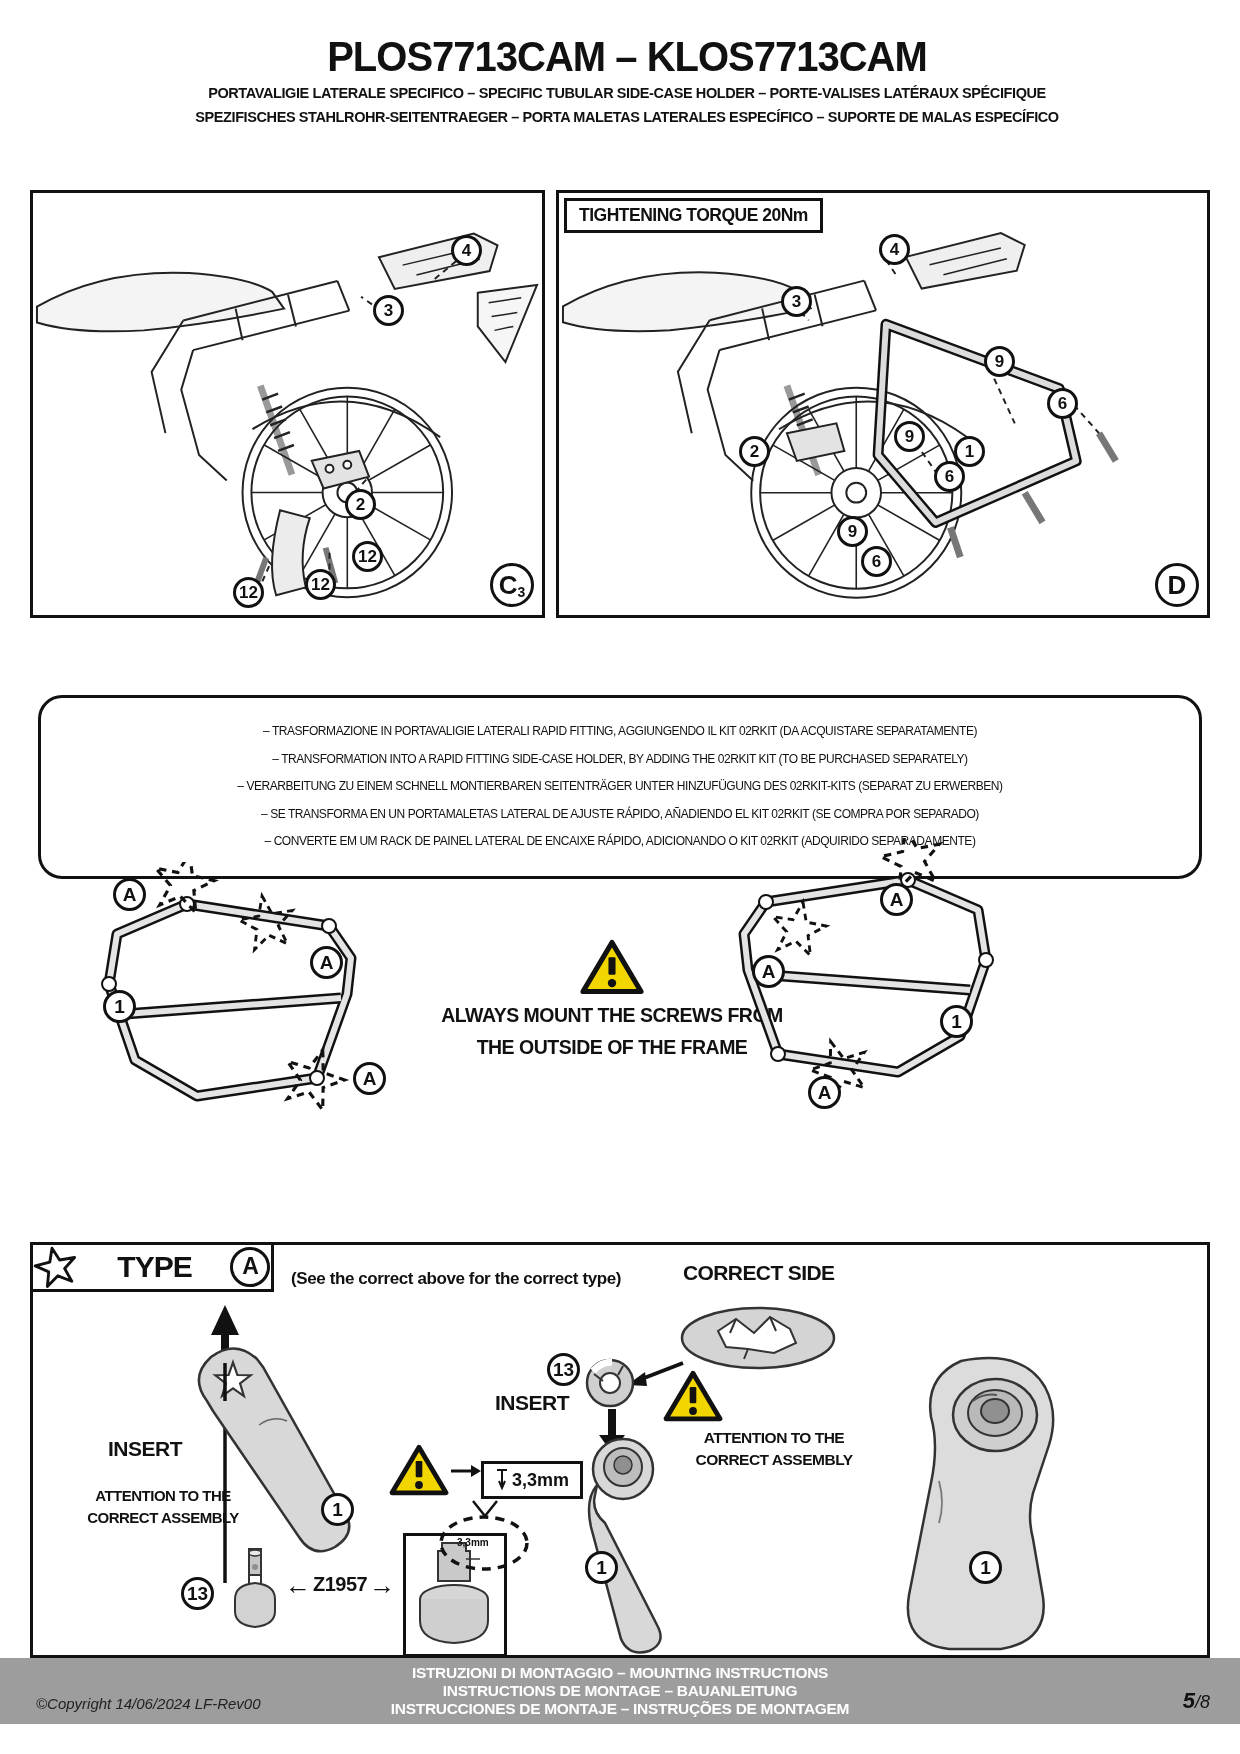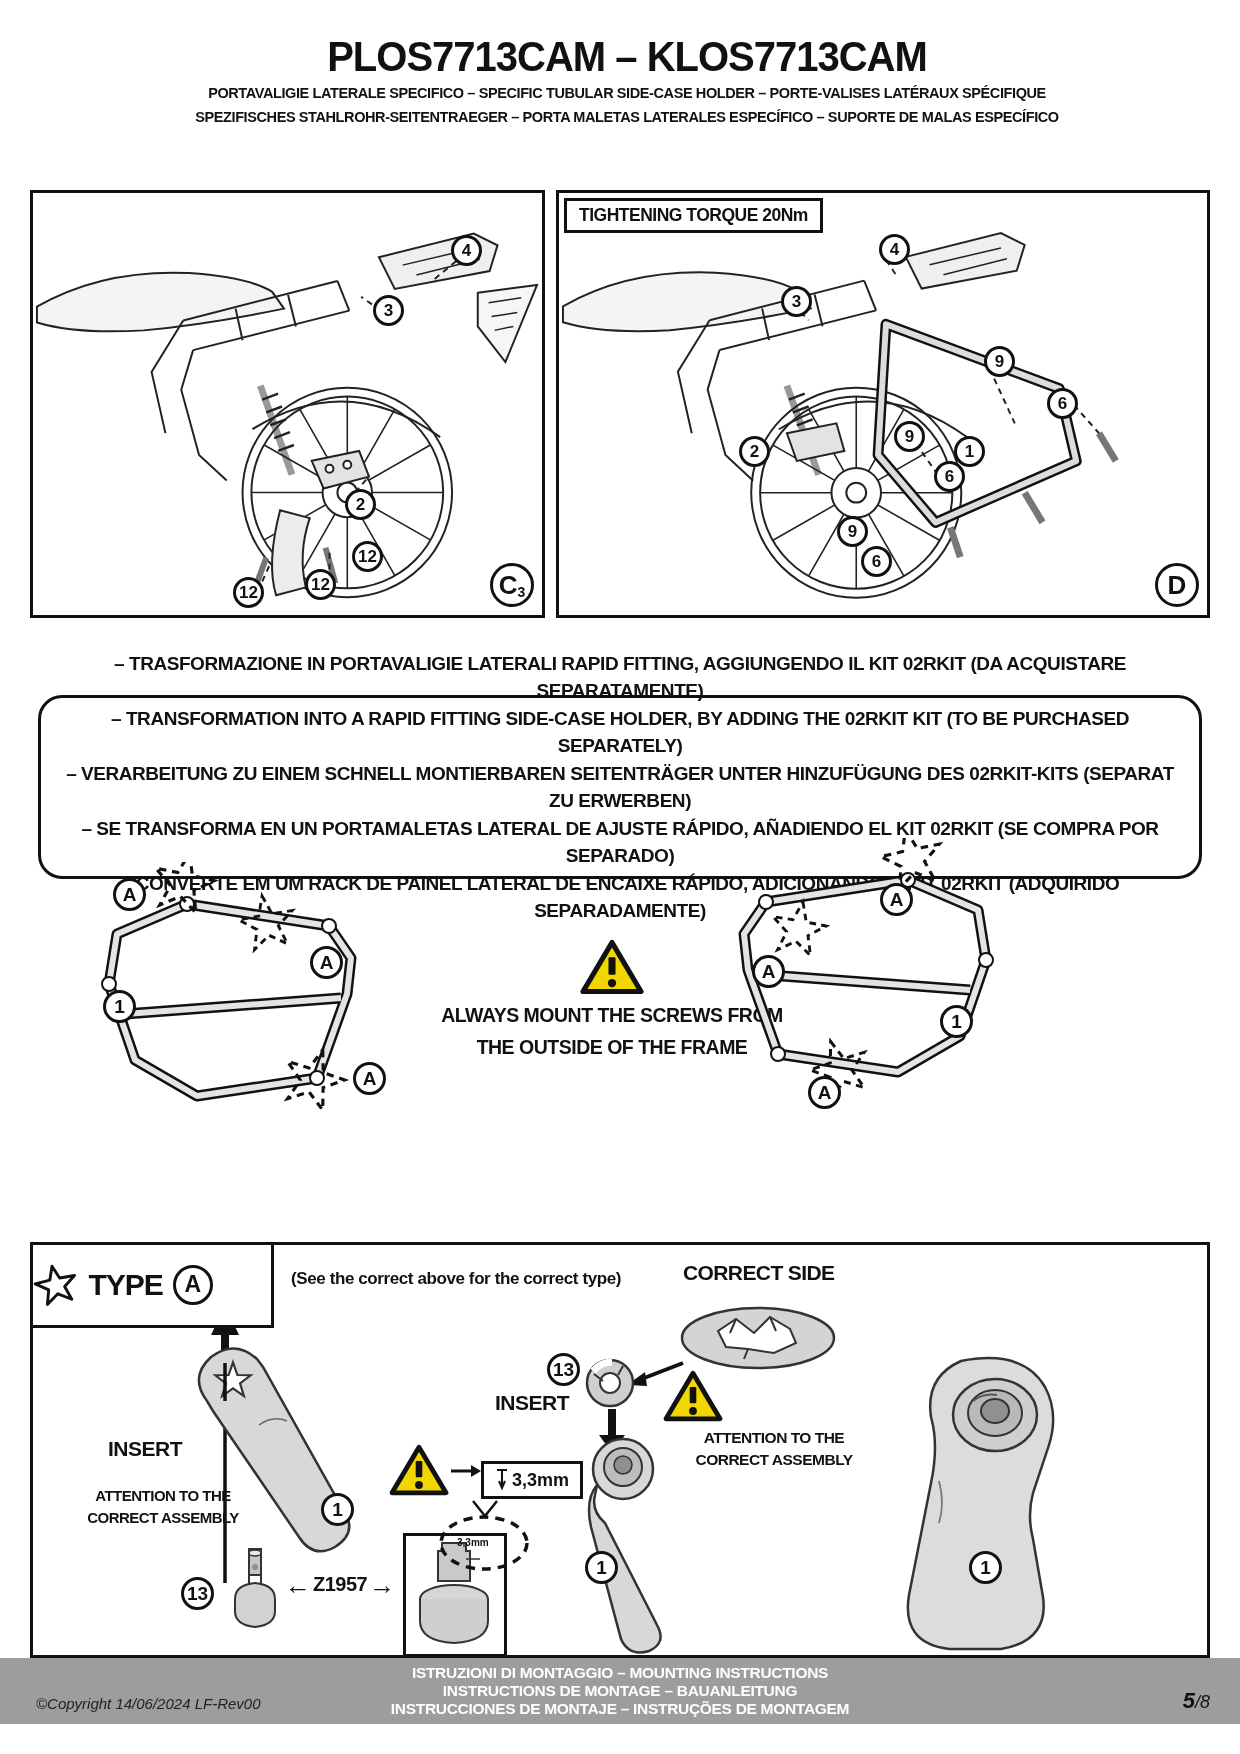--- a/index.html
+++ b/index.html
@@ -20,31 +20,31 @@
   .co{position:absolute;display:flex;align-items:center;justify-content:center;background:#fff;
       border:3px solid #111;border-radius:50%;font-weight:700;z-index:4}
   .co-sm{width:31px;height:31px;font-size:17px}
   .co-md{width:33px;height:33px;font-size:19px}
   .co-lg{width:44px;height:44px;font-size:26px}
   .co-lg .subn{font-size:14px;position:relative;top:7px;left:0px}
   
   .notes{position:absolute;left:38px;top:695px;width:1164px;height:184px;border:3px solid #111;
          border-radius:24px;background:#fff;display:flex;flex-direction:column;justify-content:center;
          text-align:center;padding:8px 24px}
-  .notes p{font-size:19px;font-weight:700;letter-spacing:-0.45px;line-height:27.5px}
+  .notes p{font-size:12px;font-weight:400;letter-spacing:-0.45px;line-height:27.5px}
   
   .frame-box{position:absolute}
   .frame-svg{position:absolute;inset:0;width:100%;height:100%}
   .warnblock{position:absolute;left:440px;top:938px;width:344px;text-align:center}
   .warnblock .tri{width:66px;height:58px;margin:0 auto}
   .warnblock .wl{font-size:19.5px;font-weight:700;letter-spacing:-0.5px;line-height:26px;margin-top:6px}
   
   .typebox{position:absolute;left:30px;top:1242px;width:1180px;height:416px;border:3.5px solid #111;background:#fff}
-  .typehead{position:absolute;left:-3.5px;top:-3.5px;width:244px;height:86px;border:3.5px solid #111;
-            background:#fff;display:flex;align-items:center;justify-content:flex-start;gap:10px;z-index:5}
+  .typehead{position:absolute;left:-3.5px;top:-3.5px;width:244px;height:50px;border:3.5px solid #111;
+            background:#fff;display:flex;align-items:center;justify-content:space-between;gap:10px;z-index:5}
   .typehead .tlabel{font-size:30px;font-weight:700;letter-spacing:-1px}
   .co-inline{position:static;display:inline-flex;width:40px;height:40px;font-size:23px}
   .seenote{position:absolute;left:258px;top:24px;font-size:17px;font-weight:700;letter-spacing:-0.4px}
   .cside{position:absolute;left:650px;top:16px;font-size:21px;font-weight:700;letter-spacing:-0.6px}
   .lab{position:absolute;font-weight:700;letter-spacing:-0.5px}
   .insert{font-size:21px}
   .attn{font-size:15px;line-height:22px;text-align:center}
   .dimbox{position:absolute;left:448px;top:216px;width:102px;height:38px;border:3px solid #111;background:#fff;
           display:flex;align-items:center;justify-content:center;gap:3px;z-index:6}
   .dimbox span{font-size:18px;font-weight:700}

